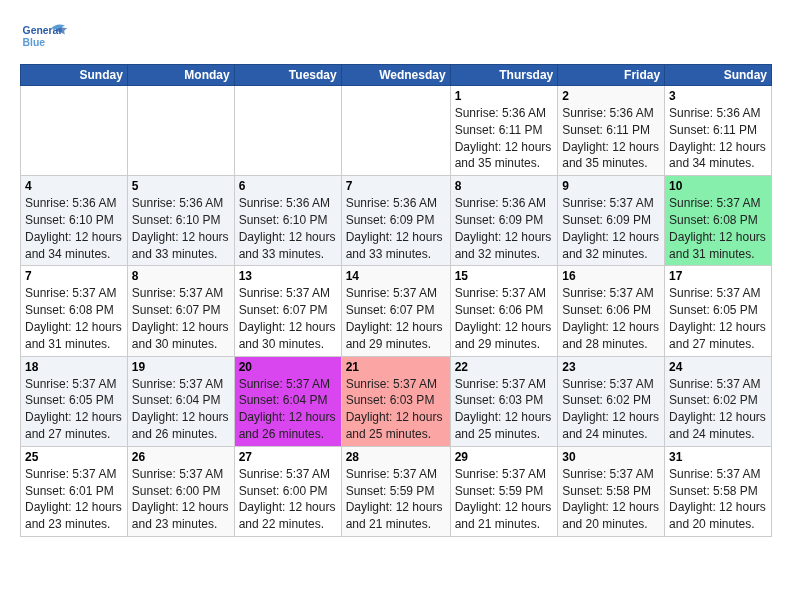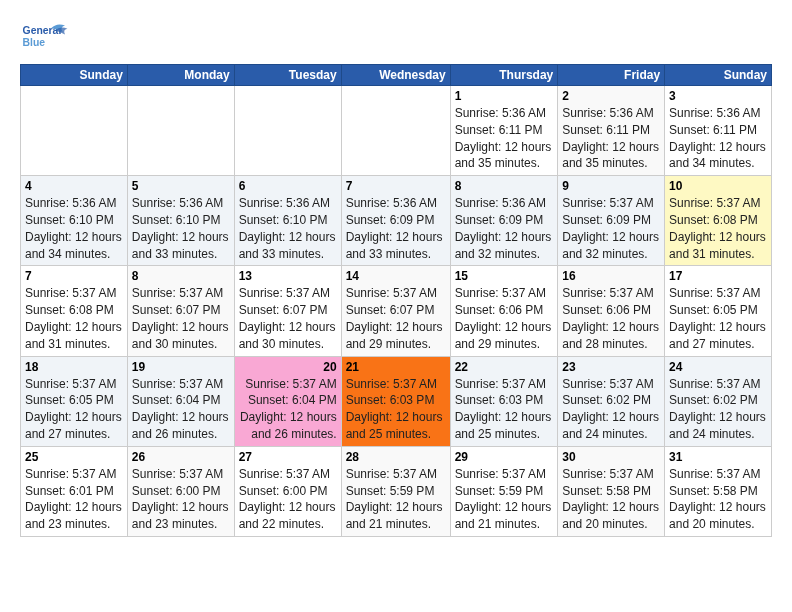--- a/index.html
+++ b/index.html
@@ -176,21 +176,21 @@
 Daylight: 12 hours
 and 32 minutes.</div>
         </td>
         <td style="background: rgb(240, 244, 248);">
           <span class="day-num">9</span>
           <div class="day-info" style="white-space: pre-line;">Sunrise: 5:37 AM
 Sunset: 6:09 PM
 Daylight: 12 hours
 and 32 minutes.</div>
         </td>
-        <td style="background: #fef9c3;">
+        <td style="background: #86efac;">
           <span class="day-num">10</span>
           <div class="day-info" style="white-space: pre-line;">Sunrise: 5:37 AM
 Sunset: 6:08 PM
 Daylight: 12 hours
 and 31 minutes.</div>
         </td>
       </tr>
       <tr>
         <td>
           <span class="day-num">7</span>
@@ -250,28 +250,28 @@
 Daylight: 12 hours
 and 27 minutes.</div>
         </td>
         <td style="background: rgb(240, 244, 248); margin-left: 26px;">
           <span class="day-num">19</span>
           <div class="day-info" style="white-space: pre-line;">Sunrise: 5:37 AM
 Sunset: 6:04 PM
 Daylight: 12 hours
 and 26 minutes.</div>
         </td>
-        <td style="background: #f9a8d4; text-align: right;">
+        <td style="background: #d946ef;">
           <span class="day-num">20</span>
           <div class="day-info" style="white-space: pre-line;">Sunrise: 5:37 AM
 Sunset: 6:04 PM
 Daylight: 12 hours
 and 26 minutes.</div>
         </td>
-        <td style="background: #f97316;">
+        <td style="background: #fca5a5;">
           <span class="day-num">21</span>
           <div class="day-info" style="white-space: pre-line;">Sunrise: 5:37 AM
 Sunset: 6:03 PM
 Daylight: 12 hours
 and 25 minutes.</div>
         </td>
         <td style="background: rgb(240, 244, 248);">
           <span class="day-num">22</span>
           <div class="day-info" style="white-space: pre-line;">Sunrise: 5:37 AM
 Sunset: 6:03 PM

